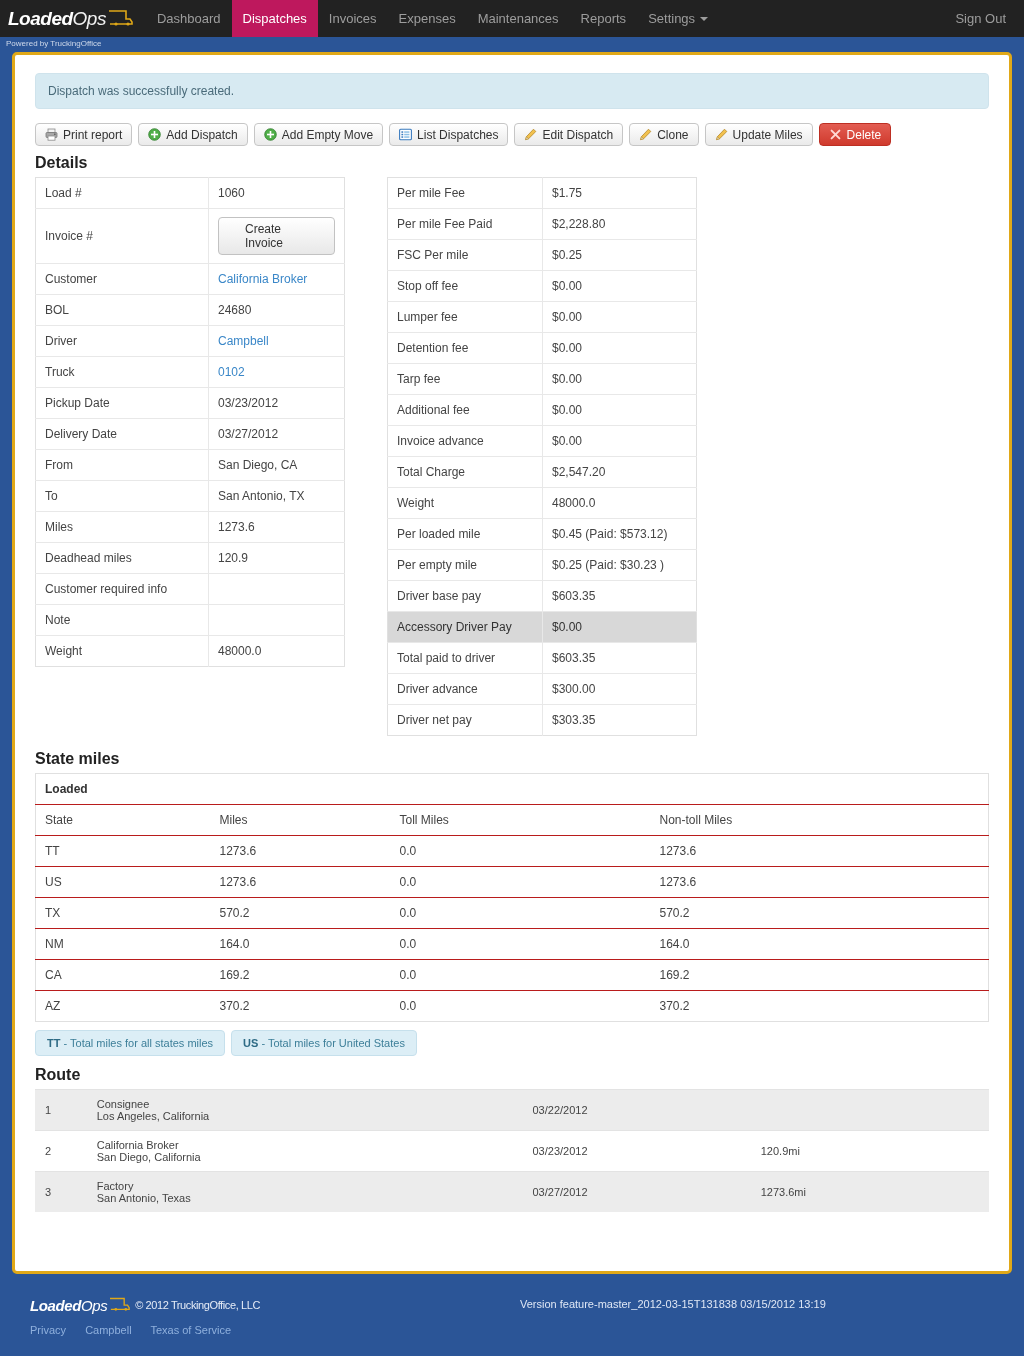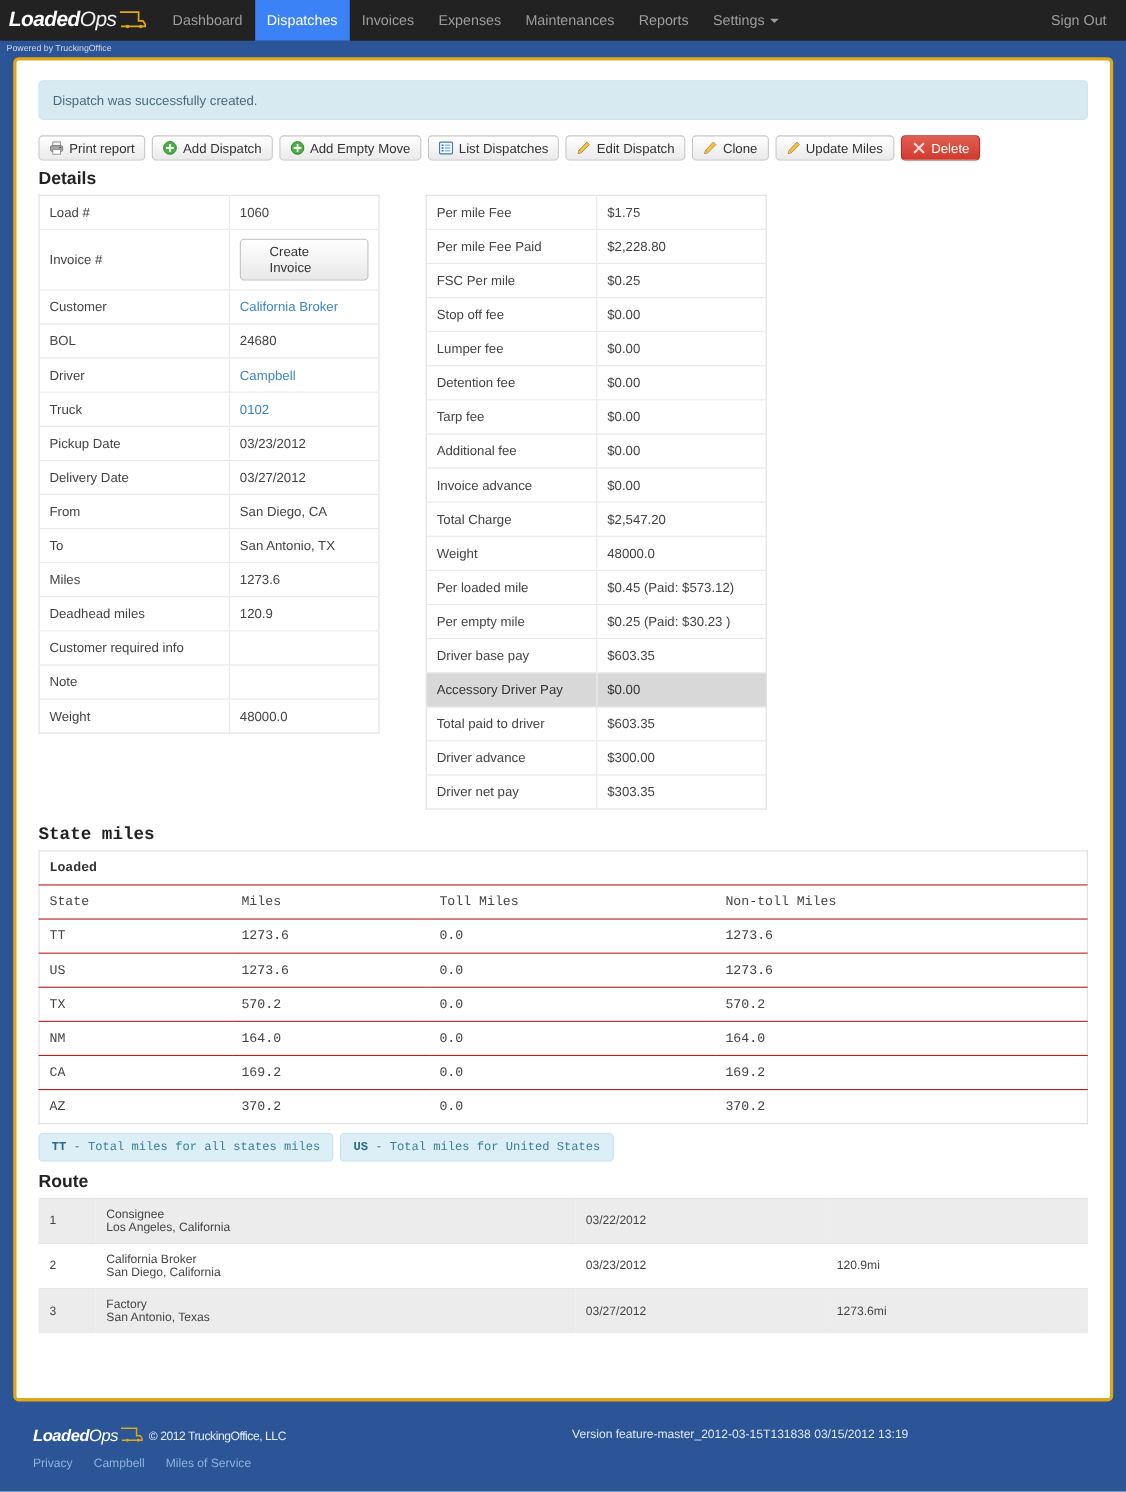--- a/index.html
+++ b/index.html
@@ -32,21 +32,21 @@
   .logo .ops { font-weight:normal; font-style:italic; color:#f2f2f2; }
   .logo .truck { margin-left:2px; display:inline-block; }
   .nav { display:flex; align-items:stretch; }
   .nav a {
     display:flex; align-items:center;
     padding:0 11px;
     color:#9d9d9d; text-decoration:none;
     font-size:13px; height:37px;
     white-space:nowrap;
   }
-  .nav a.active { color:#ffffff; background:#3b82f6; }
+  .nav a.active { color:#ffffff; background:#be185d; }
   .caret {
     display:inline-block; margin-left:5px;
     width:0;height:0;
     border-left:4px solid transparent;
     border-right:4px solid transparent;
     border-top:4px solid #9d9d9d;
   }
   .signout {
     position:absolute; right:0; top:0; height:37px;
     display:flex; align-items:center; padding:0 18px;
@@ -147,21 +147,21 @@
 
   .mini-btn {
     display:inline-block;
     background:linear-gradient(to bottom,#ffffff,#e8e8e8);
     border:1px solid #c2c2c2; border-radius:4px;
     padding:4px 26px; font-size:12px; color:#333;
     cursor:pointer;
   }
 
   
-  .section-statemiles { margin-top:14px;font-family:Liberation Mono, monospace; }
+  .section-statemiles { margin-top:14px; }
   table.wide {
     width:100%; border-collapse:collapse;
     border:1px solid #e0e0e0; background:#fff;
   }
   table.wide td, table.wide th {
     padding:8px 9px; font-size:12px; text-align:left;
     border-top:1px solid #b91c1c; color:#444;
     font-weight:normal;
   }
   table.wide tr.grouprow td { border-top:none; font-weight:bold; color:#333; }
@@ -615,15 +615,15 @@
         <circle cx="8" cy="16" r="1.6" fill="#E0A818"></circle>
         <circle cx="20" cy="16" r="1.6" fill="#E0A818"></circle>
       </svg>
     </span>
     <span class="copy">© 2012 TruckingOffice, LLC</span>
   </span>
   <div class="version">Version feature-master_2012-03-15T131838 03/15/2012 13:19</div>
   <div class="footer-links">
     <a href="#">Privacy</a>
     <a href="#">Campbell</a>
-    <a href="#">Miles of Service</a>
+    <a href="#">Texas of Service</a>
   </div>
 </div>
 
 </body></html>

